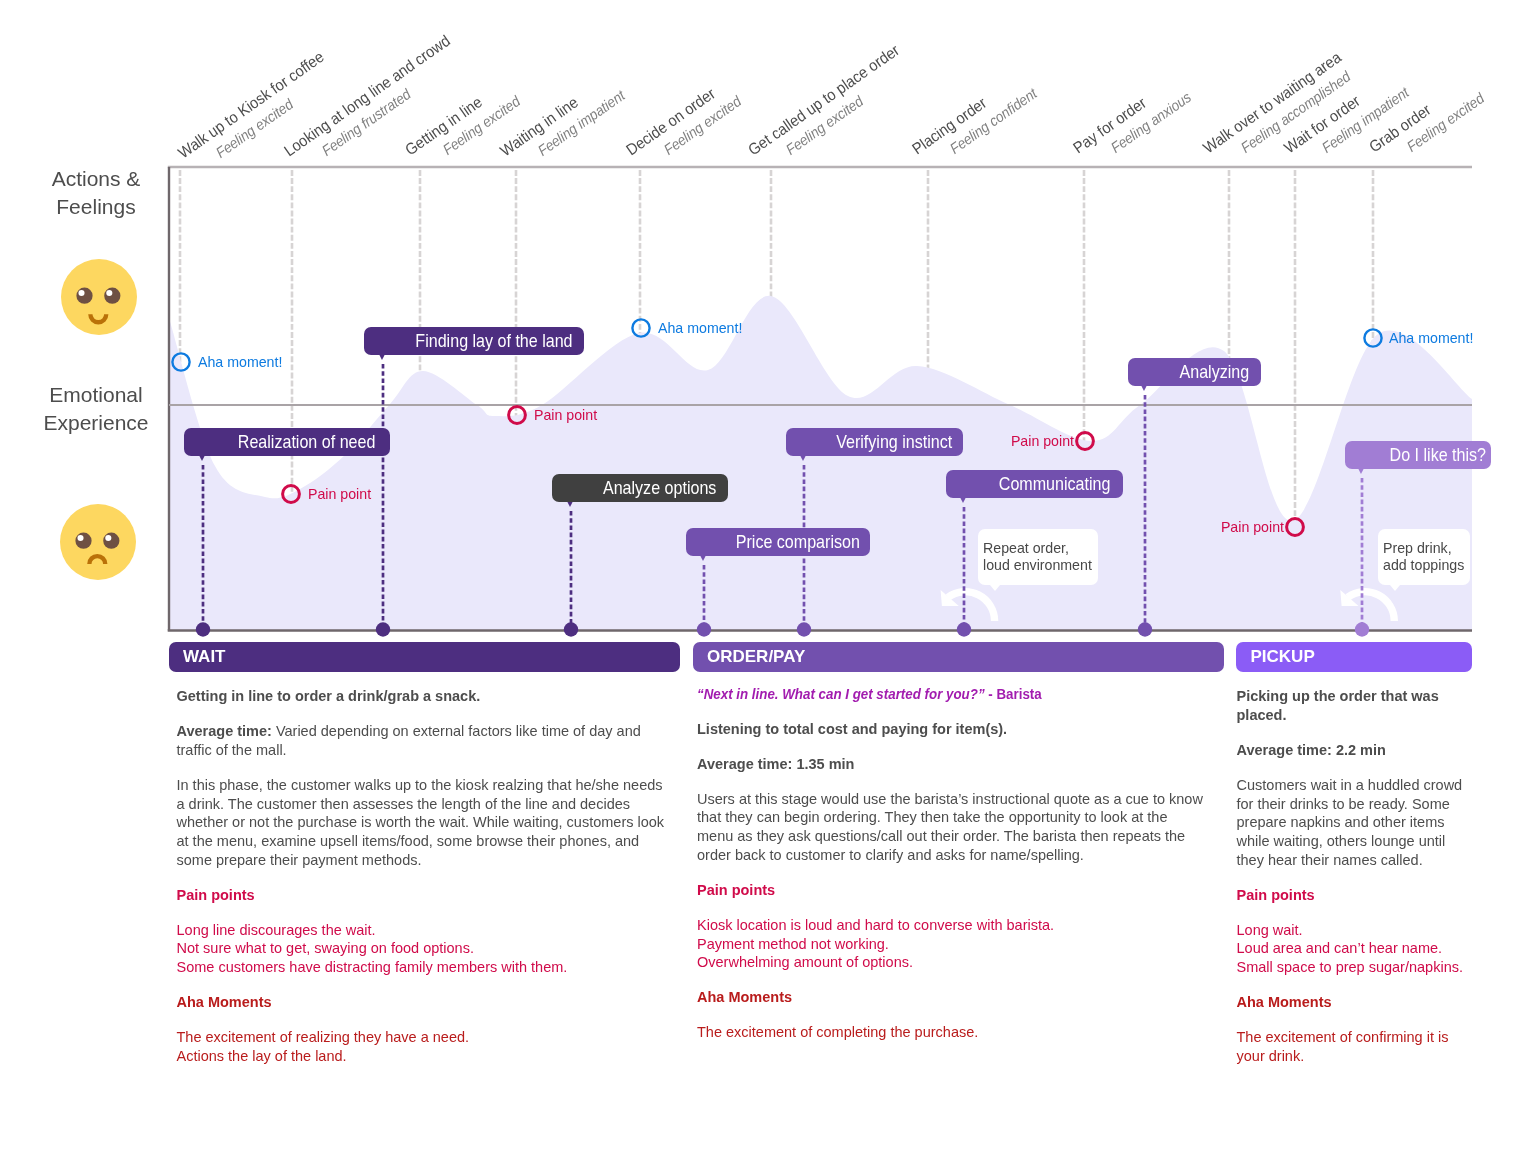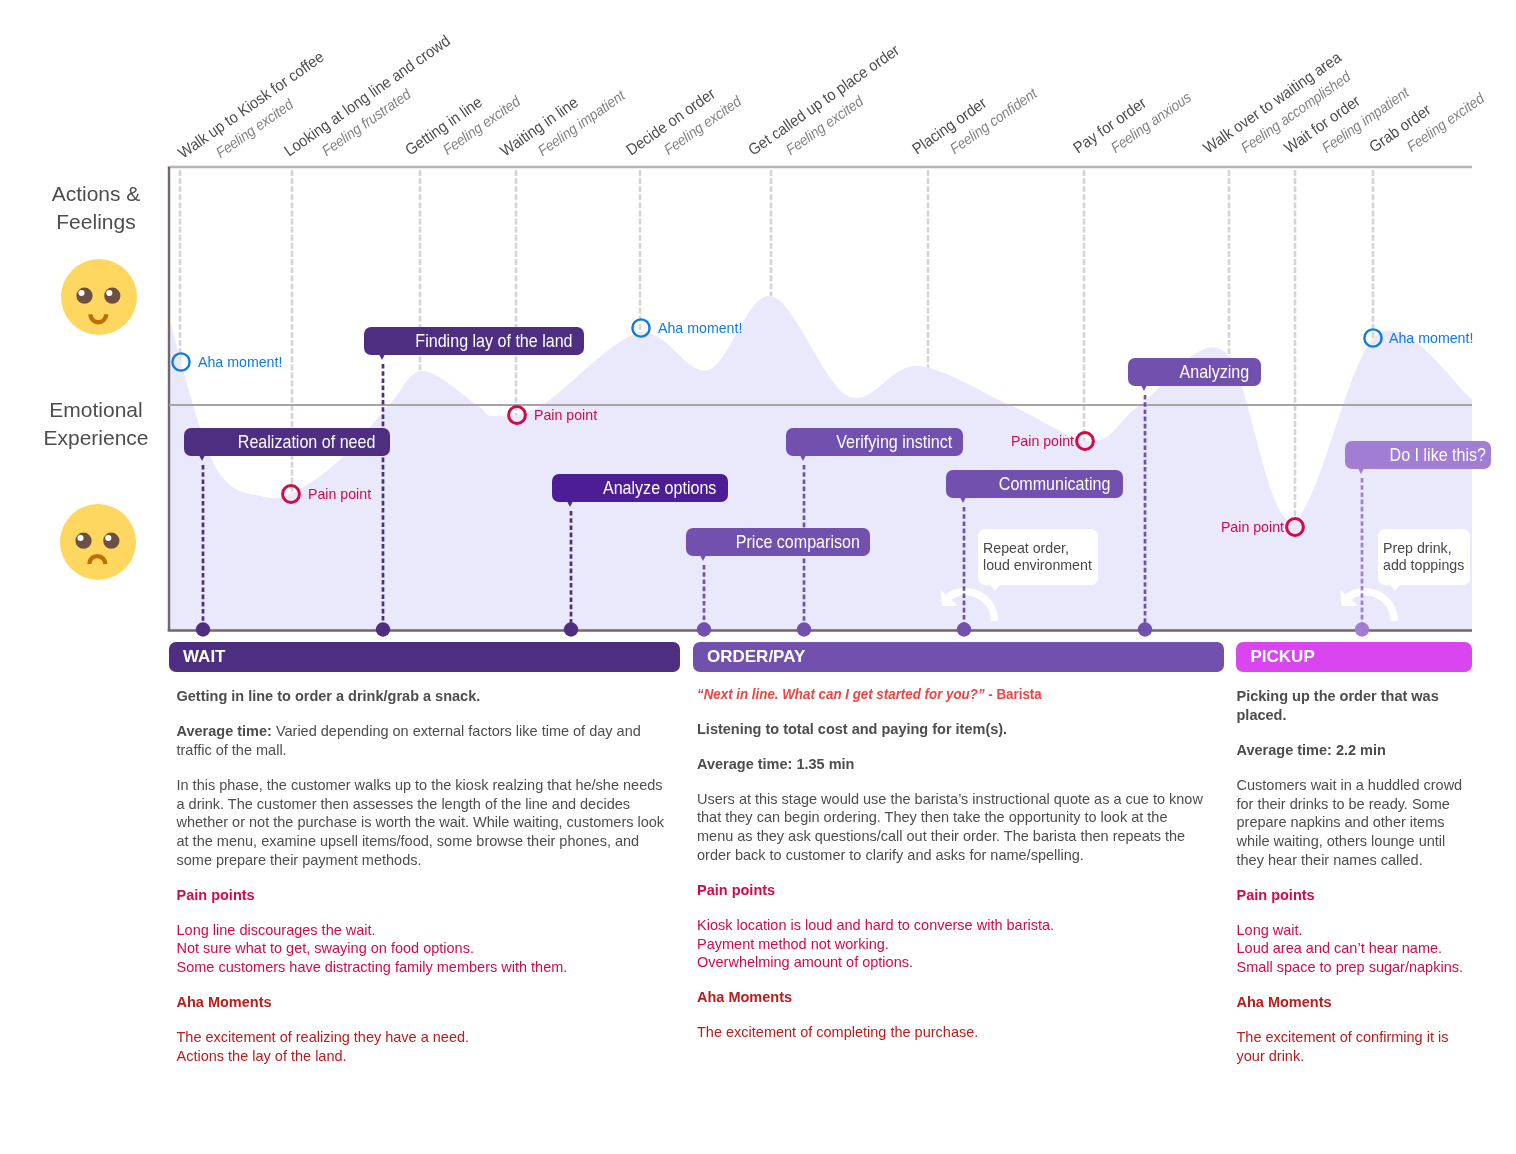--- a/index.html
+++ b/index.html
@@ -1,20 +1,20 @@
 <!DOCTYPE html>
 <html><head>
 <meta charset="utf-8">
 <style>
 
 html,body{margin:0;padding:0;background:#fff;}
 body{width:1516px;height:1154px;font-family:"Liberation Sans",sans-serif;overflow:hidden;position:relative;}
 #stage{position:absolute;left:0;top:0;width:1516px;height:1154px;}
 .abs{position:absolute;}
-.rowlab{position:absolute;width:160px;text-align:center;font-size:21px;line-height:28px;color:#4D4D4D;white-space:pre;margin-top:15px;}
+.rowlab{position:absolute;width:160px;text-align:center;font-size:21px;line-height:28px;color:#4D4D4D;white-space:pre;}
 .colhead{position:absolute;transform-origin:0 0;transform:rotate(-35deg);white-space:nowrap;width:0;height:0;}
 .colhead .act{position:absolute;left:0;bottom:-3.3px;font-size:15.9px;line-height:1;color:#4D4D4D;white-space:nowrap;transform:scaleX(0.923);transform-origin:left bottom;}
 .colhead .feel{position:absolute;left:30.7px;top:8.9px;font-size:14.9px;line-height:1;color:#808080;font-style:italic;white-space:nowrap;transform:scaleX(0.9);transform-origin:left top;}
 .callout{position:absolute;border-radius:7px;color:#fff;font-size:18.6px;line-height:1;display:flex;align-items:center;justify-content:center;white-space:nowrap;padding-left:40px;}
 .callout>span{display:inline-block;transform:scaleX(0.864);}
 .callout .tail{position:absolute;top:100%;width:0;height:0;border-left:3.6px solid transparent;border-right:3.6px solid transparent;}
 .note{position:absolute;background:#fff;border-radius:7px;color:#484848;font-size:14.2px;line-height:16.2px;white-space:pre;box-sizing:border-box;}
 .note>span{position:absolute;left:5px;top:11.4px;}
 .note .tail{position:absolute;top:100%;left:11.5px;width:0;height:0;border-left:5px solid transparent;border-right:5px solid transparent;border-top:6px solid #fff;}
 .mtext{position:absolute;font-size:14.2px;line-height:1;white-space:nowrap;}
@@ -144,21 +144,21 @@
       <span class="feel">Feeling excited</span>
     </div>
 <div class="callout" style="left:184.0px;top:428.0px;width:166.0px;height:28.0px;background:#4D2E80">
       <span>Realization of need</span>
       <span class="tail" style="left:15.4px;border-top:5.8px solid #4D2E80"></span>
     </div>
 <div class="callout" style="left:364.0px;top:327.0px;width:180.0px;height:28.0px;background:#4D2E80">
       <span>Finding lay of the land</span>
       <span class="tail" style="left:15.4px;border-top:5.8px solid #4D2E80"></span>
     </div>
-<div class="callout" style="left:552.0px;top:474.0px;width:136.0px;height:28.0px;background:#4c1d95">
+<div class="callout" style="left:552.0px;top:474.0px;width:136.0px;height:28.0px;background:#404040">
       <span>Analyze options</span>
       <span class="tail" style="left:15.4px;border-top:5.8px solid #4D2E80"></span>
     </div>
 <div class="callout" style="left:686.0px;top:528.0px;width:144.0px;height:28.0px;background:#7250AE">
       <span>Price comparison</span>
       <span class="tail" style="left:14.4px;border-top:5.8px solid #7250AE"></span>
     </div>
 <div class="callout" style="left:786.0px;top:428.0px;width:137.0px;height:28.0px;background:#7250AE">
       <span>Verifying instinct</span>
       <span class="tail" style="left:14.4px;border-top:5.8px solid #7250AE"></span>
@@ -185,34 +185,34 @@
 <div class="mtext" style="left:658px;top:321.0px;color:#0E7BE0">Aha moment!</div>
 <div class="mtext" style="right:442px;top:434.0px;color:#D00B4A">Pain point</div>
 <div class="mtext" style="right:232px;top:520.0px;color:#D00B4A">Pain point</div>
 <div class="mtext" style="left:1389px;top:331.0px;color:#0E7BE0">Aha moment!</div>
 <div class="phasebar" style="left:168.5px;top:642.0px;width:511.5px;height:29.5px;background:#4D2E80">
       <span>WAIT</span>
     </div>
 <div class="phasebar" style="left:692.5px;top:642.0px;width:531.5px;height:29.5px;background:#7250AE">
       <span>ORDER/PAY</span>
     </div>
-<div class="phasebar" style="left:1236.0px;top:642.0px;width:236.0px;height:29.5px;background:#d946ef">
+<div class="phasebar" style="left:1236.0px;top:642.0px;width:236.0px;height:29.5px;background:#8b5cf6">
       <span>PICKUP</span>
     </div>
 <div class="col" style="left:176.5px;top:687.1px;width:492.0px">
   <p class="lead">Getting in line to order a drink/grab a snack.</p>
   <p><b><span>Average time:</span></b><span> Varied depending on external factors like time of day and traffic of the mall.</span></p>
   <p>In this phase, the customer walks up to the kiosk realzing that he/she needs a drink. The customer then assesses the length of the line and decides whether or not the purchase is worth the wait. While waiting, customers look at the menu, examine upsell items/food, some browse their phones, and some prepare their payment methods.</p>
   <p class="h pain">Pain points</p>
   <p class="pain lines"><span>Long line discourages the wait.</span><br><span>Not sure what to get, swaying on food options.</span><br><span>Some customers have distracting family members with them.</span></p>
   <p class="h aha">Aha Moments</p>
   <p class="aha lines"><span>The excitement of realizing they have a need.</span><br><span>Actions the lay of the land.</span></p>
 </div>
 <div class="col" style="left:697.0px;top:684.6px;width:508.0px">
-  <p class="quote" style="color:#ef4444"><span class="sq"><i style="font-weight:bold"><span>“Next in line. What can I get started for you?”</span></i><b><span> - Barista</span></b></span></p>
+  <p class="quote" style="color:#a21caf"><span class="sq"><i style="font-weight:bold"><span>“Next in line. What can I get started for you?”</span></i><b><span> - Barista</span></b></span></p>
   <p class="lead">Listening to total cost and paying for item(s).</p>
   <p><b><span>Average time: 1.35 min</span></b><span></span></p>
   <p>Users at this stage would use the barista’s instructional quote as a cue to know that they can begin ordering. They then take the opportunity to look at the menu as they ask questions/call out their order. The barista then repeats the order back to customer to clarify and asks for name/spelling.</p>
   <p class="h pain">Pain points</p>
   <p class="pain lines"><span>Kiosk location is loud and hard to converse with barista.</span><br><span>Payment method not working.</span><br><span>Overwhelming amount of options.</span></p>
   <p class="h aha">Aha Moments</p>
   <p class="aha lines"><span>The excitement of completing the purchase.</span></p>
 </div>
 <div class="col" style="left:1236.5px;top:687.1px;width:232.0px">
   <p class="lead">Picking up the order that was placed.</p>

